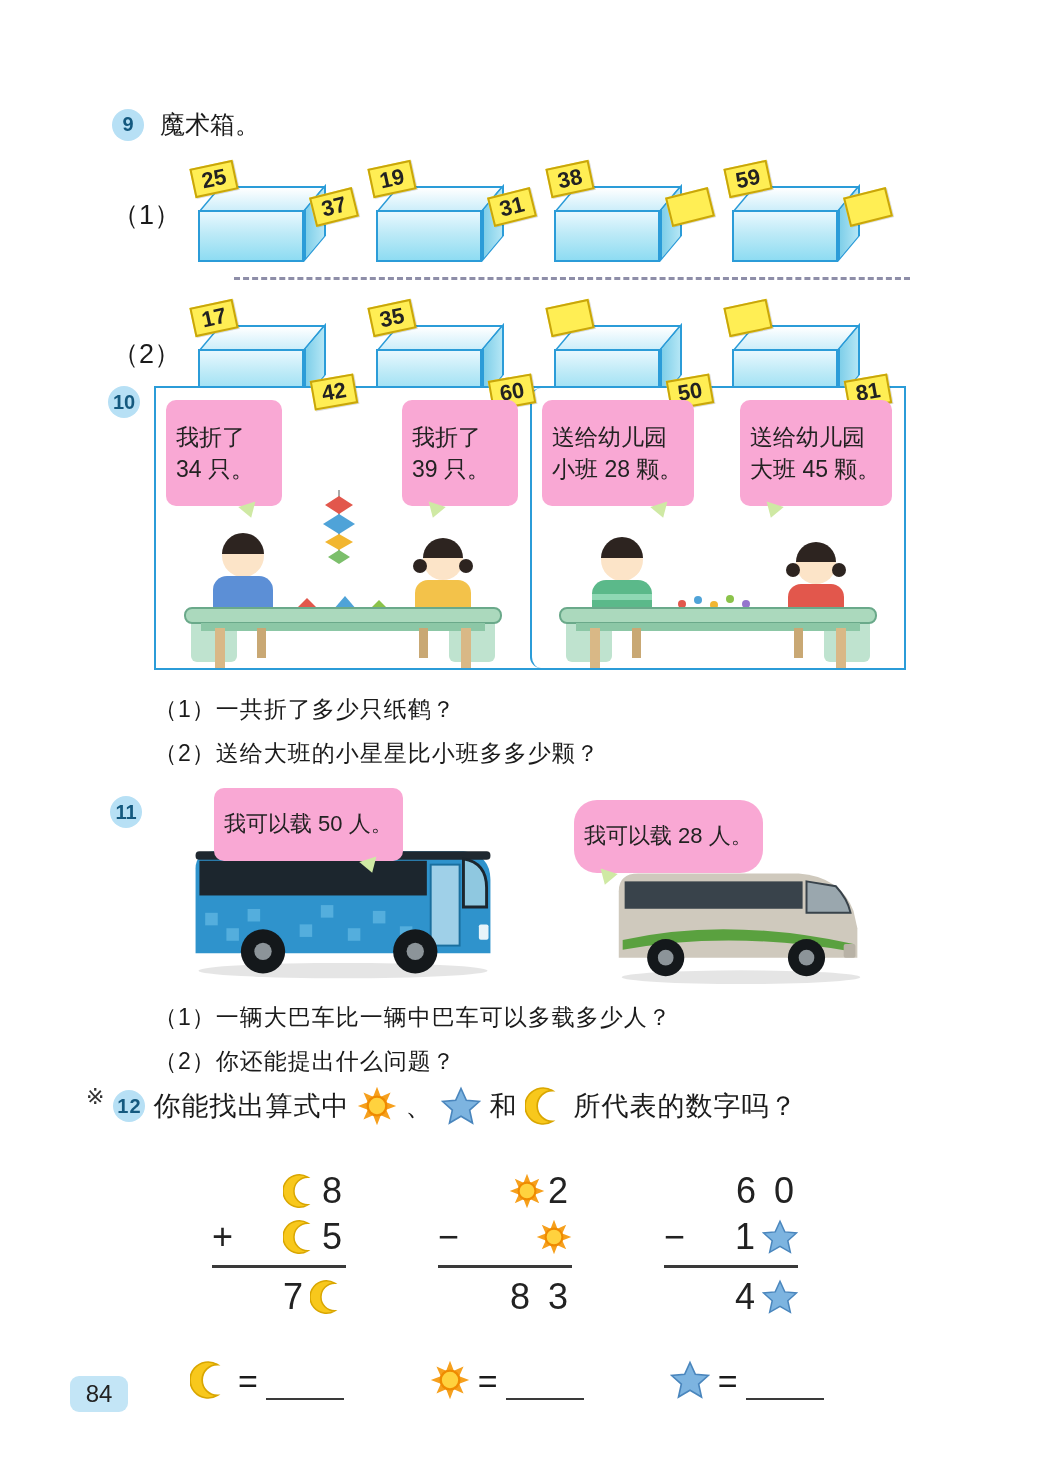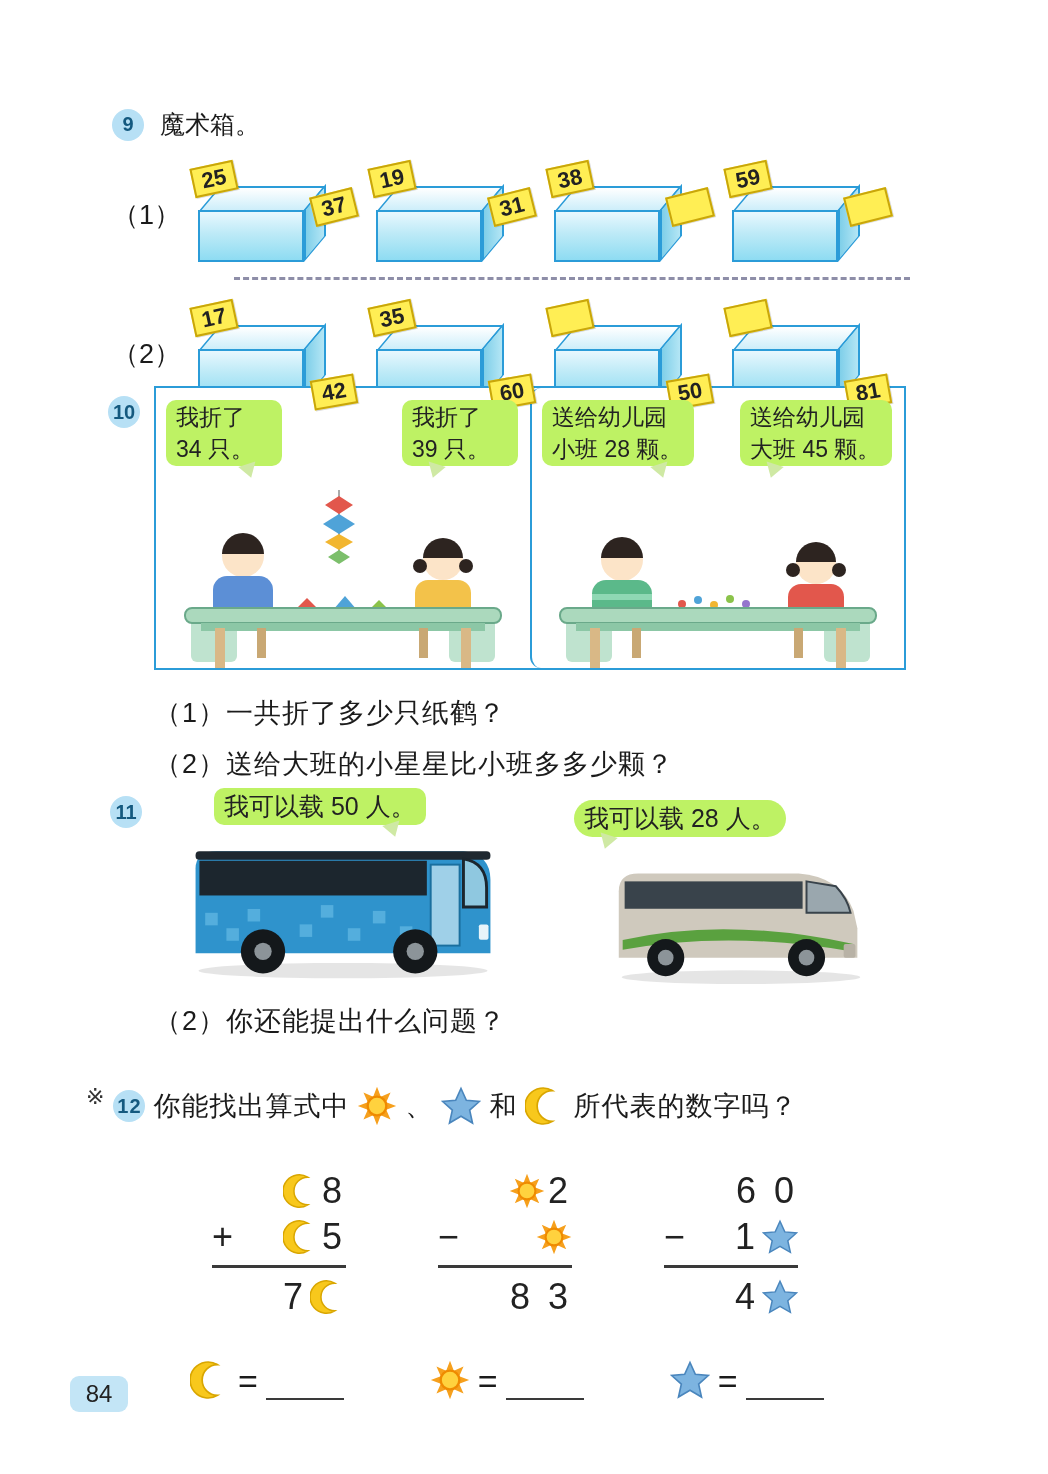--- a/index.html
+++ b/index.html
@@ -6,21 +6,21 @@
   html,body{background:#ffffff;}
   .page{position:relative;width:1048px;height:1474px;background:#fff;overflow:hidden;
         font-family:"Liberation Sans","DejaVu Sans",sans-serif;color:#1b1b1b;}
 
   
   .badge{display:inline-flex;align-items:center;justify-content:center;flex:0 0 auto;
          width:32px;height:32px;border-radius:50%;background:#b7e0f5;color:#14597f;
          font-size:20px;font-weight:bold;}
 
   .p-title{font-size:25px;}
-  .q-line{font-size:27px;line-height:1.9;letter-spacing:1px;}
+  .q-line{font-size:23px;line-height:1.9;letter-spacing:1px;}
 
   
   .s9{position:absolute;top:108px;left:112px;width:850px;}
   .p-head{display:flex;align-items:center;gap:16px;}
   .box-row{display:flex;align-items:center;margin-top:22px;height:104px;}
   .row-label{font-size:27px;width:86px;flex:0 0 auto;}
   .boxes{display:flex;gap:48px;}
   .mbox{position:relative;width:130px;height:98px;flex:0 0 auto;}
   .mb-top{position:absolute;left:0;bottom:52px;width:106px;height:26px;
           background:linear-gradient(180deg,#ffffff,#cdeefa);
@@ -35,41 +35,41 @@
        width:44px;height:30px;background:#ffee54;border:2px solid #c9a60a;
        font-size:22px;font-weight:bold;color:#222;z-index:4;box-shadow:1px 1px 0 rgba(0,0,0,.15);}
   .tag-in{left:-6px;top:-2px;transform:rotate(-12deg);}
   .tag-out-hi{right:-28px;top:26px;transform:rotate(-14deg);}
   .tag-out-lo{right:-28px;bottom:-4px;transform:rotate(-10deg);}
   .dashed-sep{border-top:3px dashed #8e8ea8;margin:10px 0 0 122px;width:676px;height:0;}
 
   
   .s10{position:absolute;top:386px;left:108px;width:880px;}
   .p10-head{display:flex;align-items:flex-start;}
-  .p10-head .badge{margin-top:10px;}
+  .p10-head .badge{}
   .illus{margin-left:14px;width:752px;height:284px;border:2px solid #2b9cd8;
          display:flex;position:relative;background:#fff;}
   .panel{position:relative;flex:1 1 50%;overflow:hidden;}
   .panel + .panel{border-left:2px solid #2b9cd8;border-radius:11px;}
   .scene{position:absolute;left:0;bottom:0;width:100%;height:178px;}
-  .bubble{position:absolute;background:#bef264;border-radius:10px;padding:1px 10px;
+  .bubble{position:absolute;background:#f9a8d4;border-radius:10px;padding:21px 10px;
           font-size:23px;line-height:1.4;color:#222;white-space:pre-line;z-index:5;}
   .bubble.tail-br:after,.bubble.tail-bl:after{content:"";position:absolute;bottom:-12px;
           border:9px solid transparent;border-top:14px solid #cfe9a4;border-bottom:0;}
   .bubble.tail-br:after{right:24px;transform:rotate(-18deg);}
   .bubble.tail-bl:after{left:24px;transform:rotate(18deg);}
   .b-tl{left:10px;top:12px;}
   .b-tr{right:12px;top:12px;}
   .p10-questions{margin:18px 0 0 46px;}
 
   
   .s11{position:absolute;top:788px;left:108px;width:880px;}
   .s11 .badge{position:absolute;left:2px;top:8px;text-align:right;}
   .art{position:relative;height:208px;}
-  .bus-bubble{white-space:nowrap;font-size:25px;}
+  .bus-bubble{white-space:nowrap;font-size:22px;}
   .bb1{left:106px;top:0;}
   .bb2{left:466px;top:12px;border-radius:23px;}
   .bus-big{position:absolute;left:76px;top:46px;width:318px;height:148px;}
   .bus-med{position:absolute;left:500px;top:66px;width:266px;height:132px;}
   .p11-questions{margin:0 0 0 46px;}
 
   
   .s12{position:absolute;top:1086px;left:86px;width:920px;}
   .prompt{display:flex;align-items:center;gap:8px;font-size:27px;letter-spacing:1px;}
   .ref-mark{font-size:22px;color:#333;align-self:flex-start;margin-top:-2px;}
@@ -314,20 +314,21 @@
         <path d="M202 28 L232 33 Q244 46 247 60 L202 60 Z" fill="#9aa7ae" stroke="#39434b" stroke-width="2"></path>
         <path d="M14 88 Q120 64 250 92 L250 100 Q124 78 14 98 Z" fill="#5aa13f"></path>
         <rect x="240" y="92" width="12" height="14" rx="2" fill="#b8b2a6"></rect>
         <circle cx="58" cy="106" r="19" fill="#14181b"></circle>
           <circle cx="58" cy="106" r="8" fill="#8c9499"></circle>
         <circle cx="202" cy="106" r="19" fill="#14181b"></circle>
           <circle cx="202" cy="106" r="8" fill="#8c9499"></circle>
       </svg>
     </div>
     <div class="p11-questions">
+      <div class="q-line">（1）一辆大巴车比一辆中巴车可以多载多少人？</div>
       <div class="q-line">（2）你还能提出什么问题？</div>
     </div>
   </section>
 
   <section class="s12">
     <div class="prompt">
       <span class="ref-mark">※</span>
       <span class="badge">12</span>
       <span>你能找出算式中</span>
       <svg class="ic ic-40">

